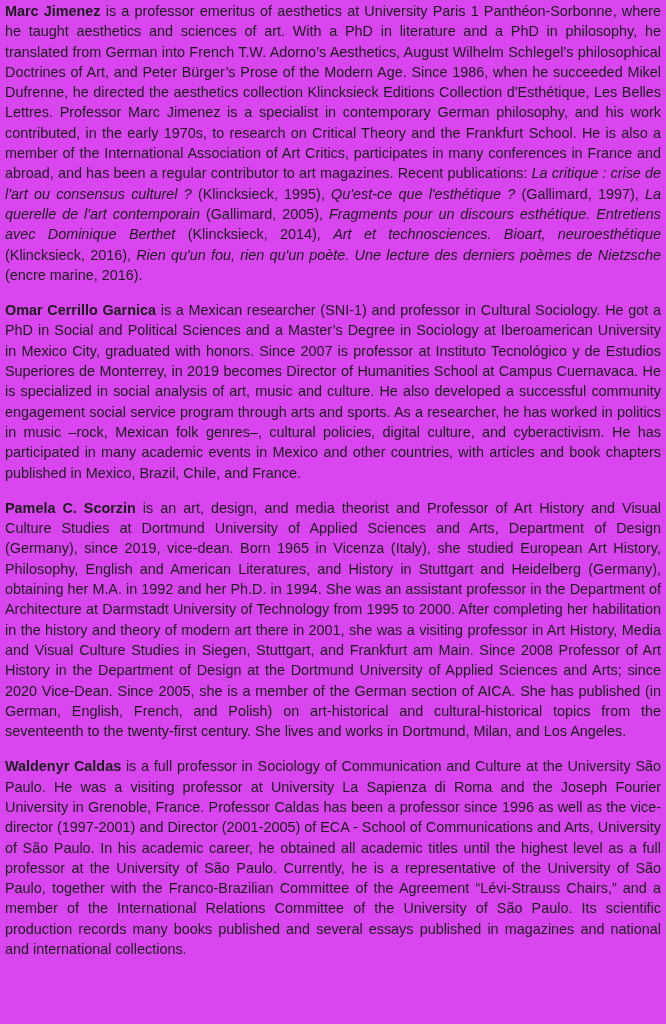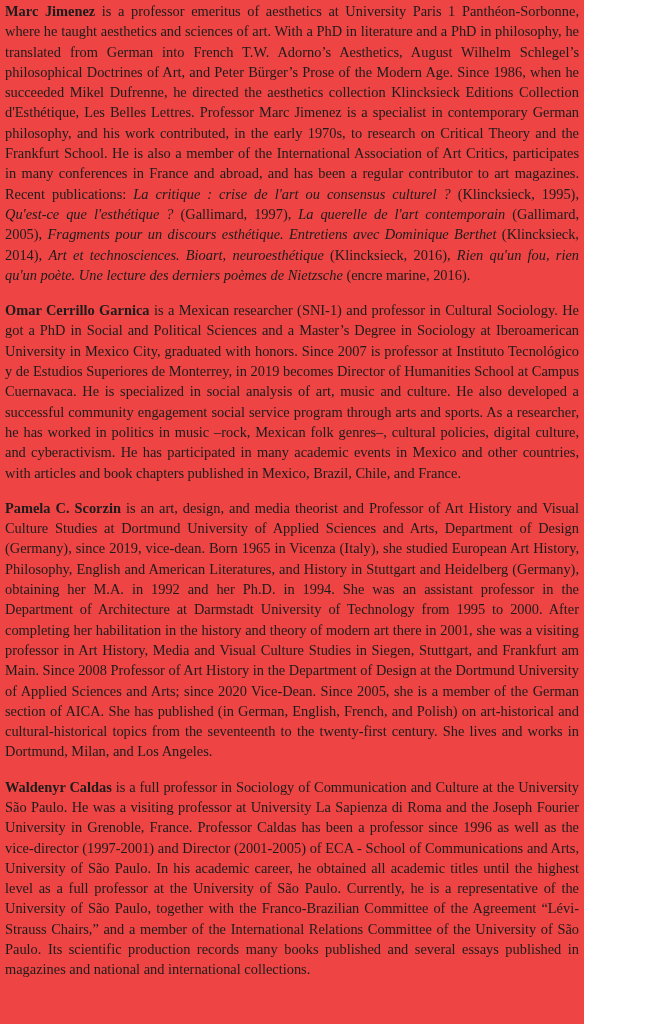--- a/index.html
+++ b/index.html
@@ -2,25 +2,25 @@
 <html><head>
 <meta charset="utf-8">
 <style>
   html, body {
     margin: 0;
     padding: 0;
     background: #ffffff;
   }
   .page {
     box-sizing: border-box;
-    width: 584px;
+    width: 666px;
     min-height: 1024px;
-    background: #ef4444;
+    background: #d946ef;
     padding: 1px 5px 0 5px;
-    font-family: Liberation Serif, serif;
+    font-family: Liberation Sans, sans-serif;
     font-size: 14.4px;
     line-height: 20.3px;
     color: #1c1c1c;
     text-align: justify;
   }
   p.bio {
     margin: 0 0 15px 0;
     padding: 0;
   }
   p.bio:last-child { margin-bottom: 10px; }

